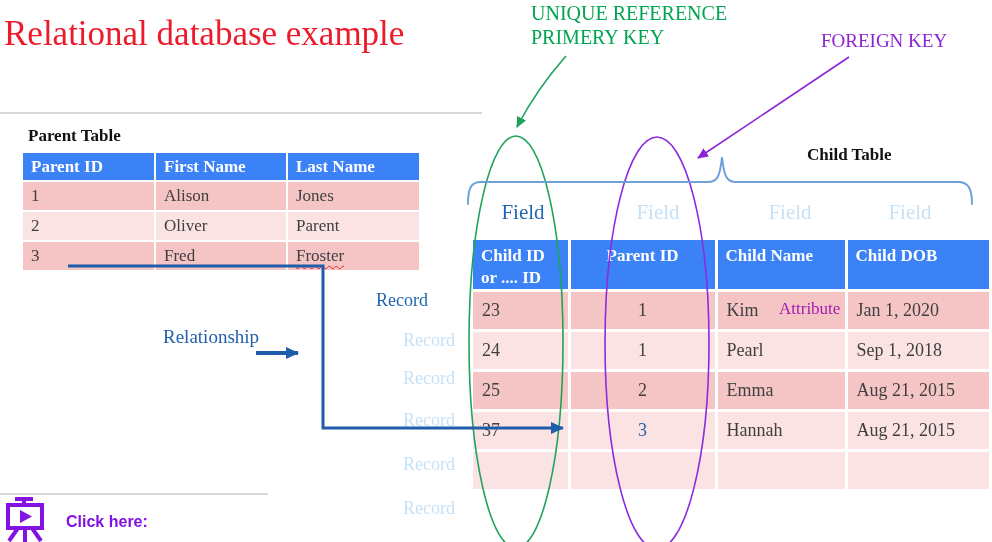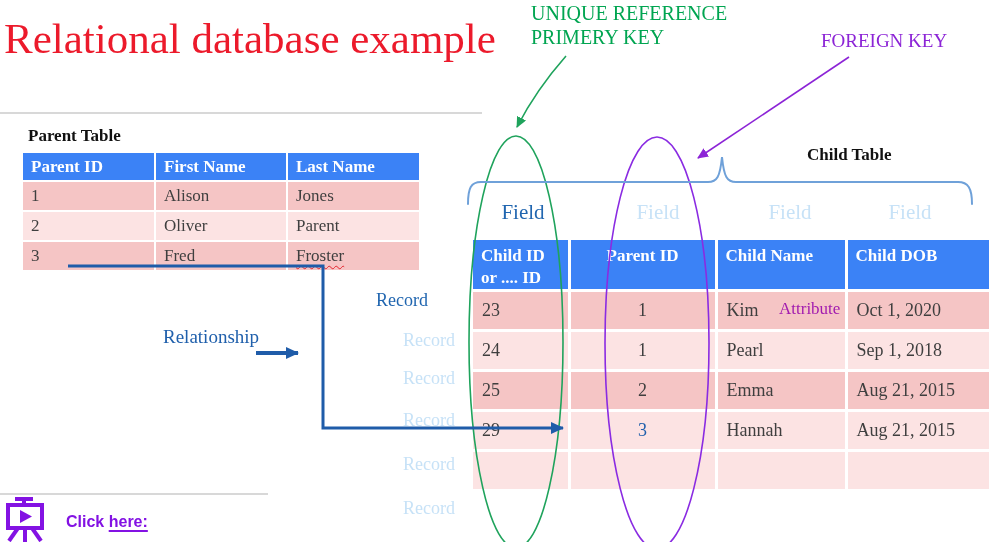--- a/index.html
+++ b/index.html
@@ -3,21 +3,21 @@
 <meta charset="utf-8">
 <style>
   html,body { margin:0; padding:0; background:#fff; }
   .stage {
     position:relative; width:992px; height:542px; overflow:hidden;
     background:#ffffff; font-family:"Liberation Serif", serif;
   }
   
   .title {
     position:absolute; left:4px; top:14px; margin:0;
-    font-size:43px; font-weight:normal; color:#EC1A2B; white-space:nowrap;text-align:center;
+    font-size:35px; font-weight:normal; color:#EC1A2B; white-space:nowrap;text-align:center;
   }
   .rule { position:absolute; height:2px; background:#D8D8D8; }
   .rule-top { left:0; top:112px; width:482px; }
   .rule-bottom { left:0; top:493px; width:268px; }
 
   
   table { border-collapse:separate; position:absolute; table-layout:fixed; }
   th { background:#3b82f6; color:#ffffff; font-weight:bold; text-align:left; }
   td { color:#3F3F3F; }
   tr.dark td  { background:#F5C5C5; }
@@ -54,21 +54,21 @@
   
   .overlay { position:absolute; left:0; top:0; z-index:5; pointer-events:none; }
 
   
   .media-icon { position:absolute; left:4px; top:496px; z-index:6; }
   .click-line {
     position:absolute; left:66px; top:513px; z-index:6;
     font-family:"Liberation Sans", sans-serif; font-weight:bold;
     font-size:16px; color:#8312E3; white-space:nowrap;
   }
-  .click-line .lnk { text-decoration:underline; text-decoration-thickness:2px; text-underline-offset:3px; }
+  .click-line .lnk { text-decoration-thickness:2px; text-underline-offset:3px; }
 </style>
 </head>
 <body>
 
 <div class="stage">
 
   <h1 class="title">Relational database example</h1>
   <div class="rule rule-top"></div>
   <div class="rule rule-bottom"></div>
 
@@ -104,36 +104,36 @@
         <tr>
       <th style="width:90px">Child ID or .... ID</th>
       <th style="width:152px" class="c-center">Parent ID</th>
       <th style="width:127px">Child Name</th>
       <th style="width:151px">Child DOB</th>
     </tr>
     <tr class="dark">
       <td>23</td>
       <td class="c-center">1</td>
       <td>Kim</td>
-      <td>Oct 1, 2020</td>
+      <td>Jan 1, 2020</td>
     </tr>
     <tr class="light">
       <td>24</td>
       <td class="c-center">1</td>
       <td>Pearl</td>
       <td>Sep 1, 2018</td>
     </tr>
     <tr class="dark">
       <td>25</td>
       <td class="c-center">2</td>
       <td>Emma</td>
       <td>Aug 21, 2015</td>
     </tr>
     <tr class="light">
-      <td>29</td>
+      <td>37</td>
       <td class="c-center fk-blue">3</td>
       <td>Hannah</td>
       <td>Aug 21, 2015</td>
     </tr>
     <tr class="light">
       <td></td>
       <td></td>
       <td></td>
       <td></td>
     </tr>

